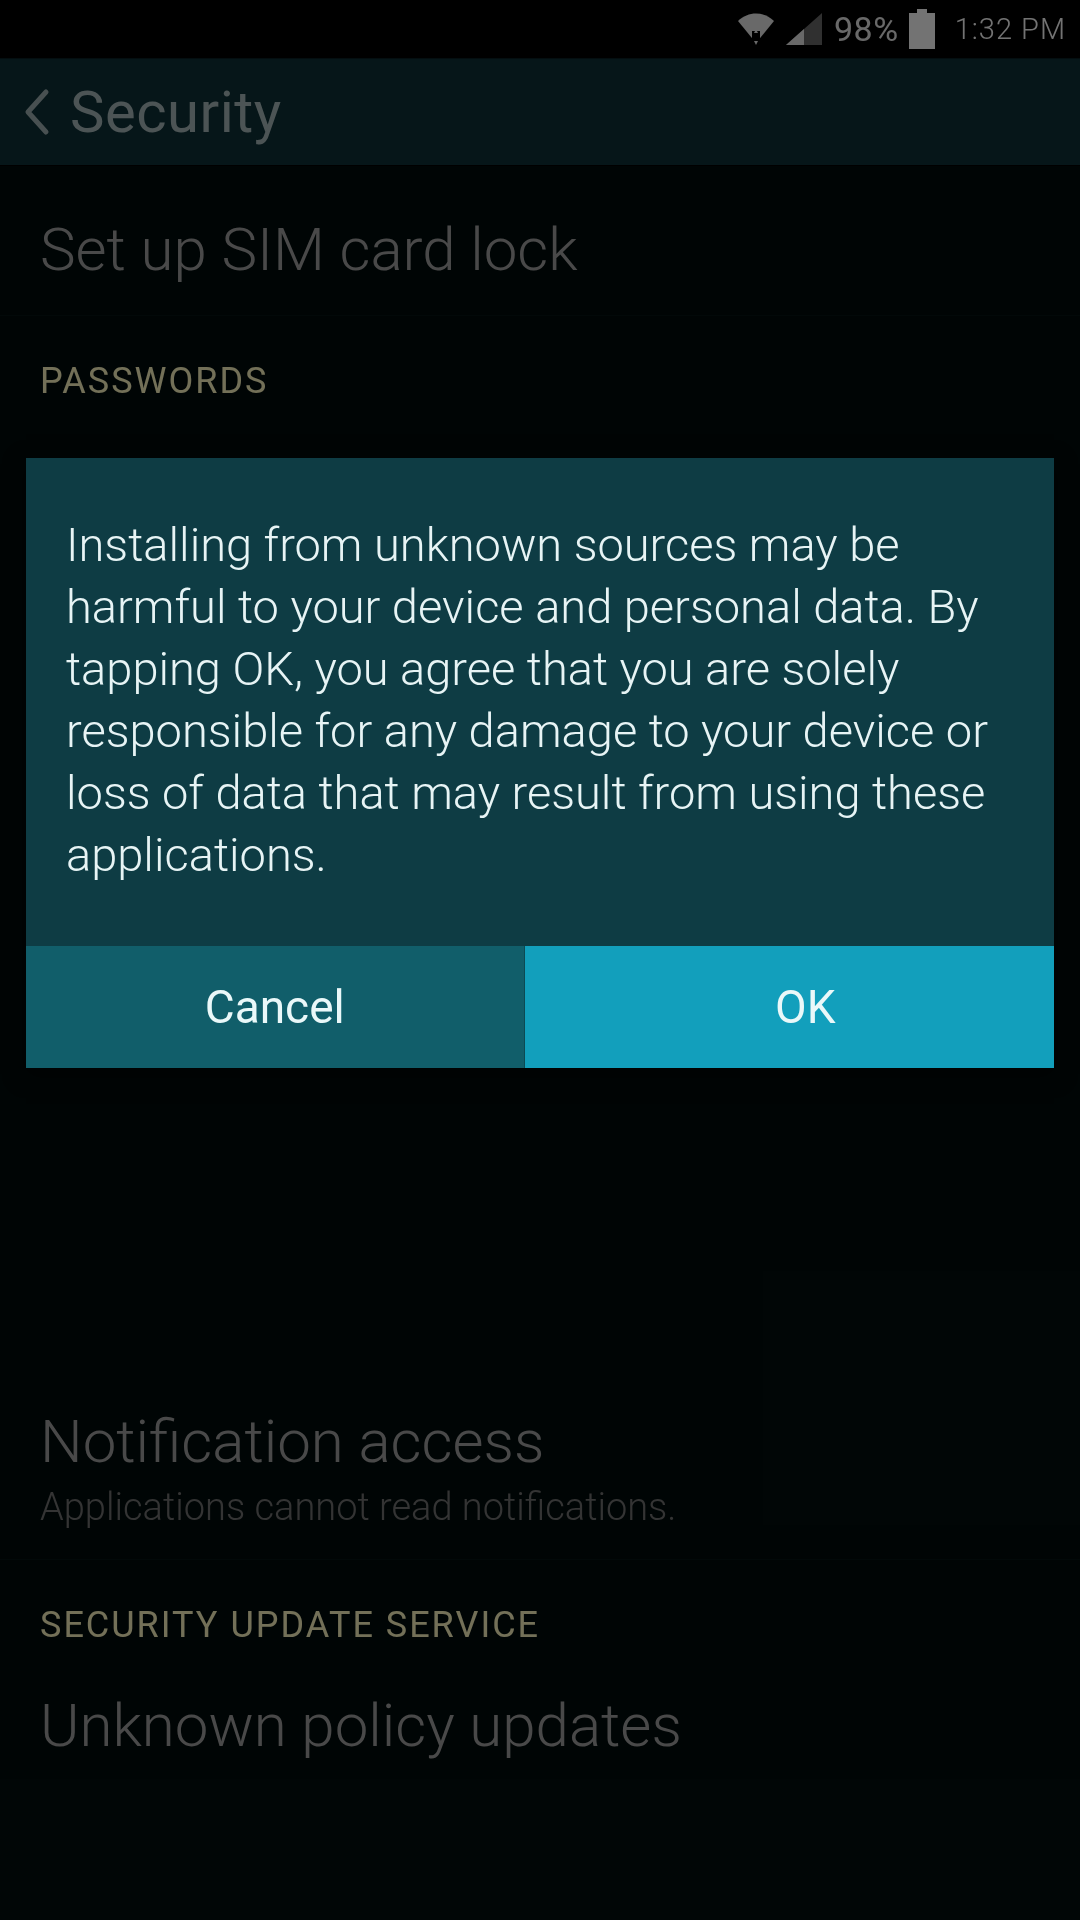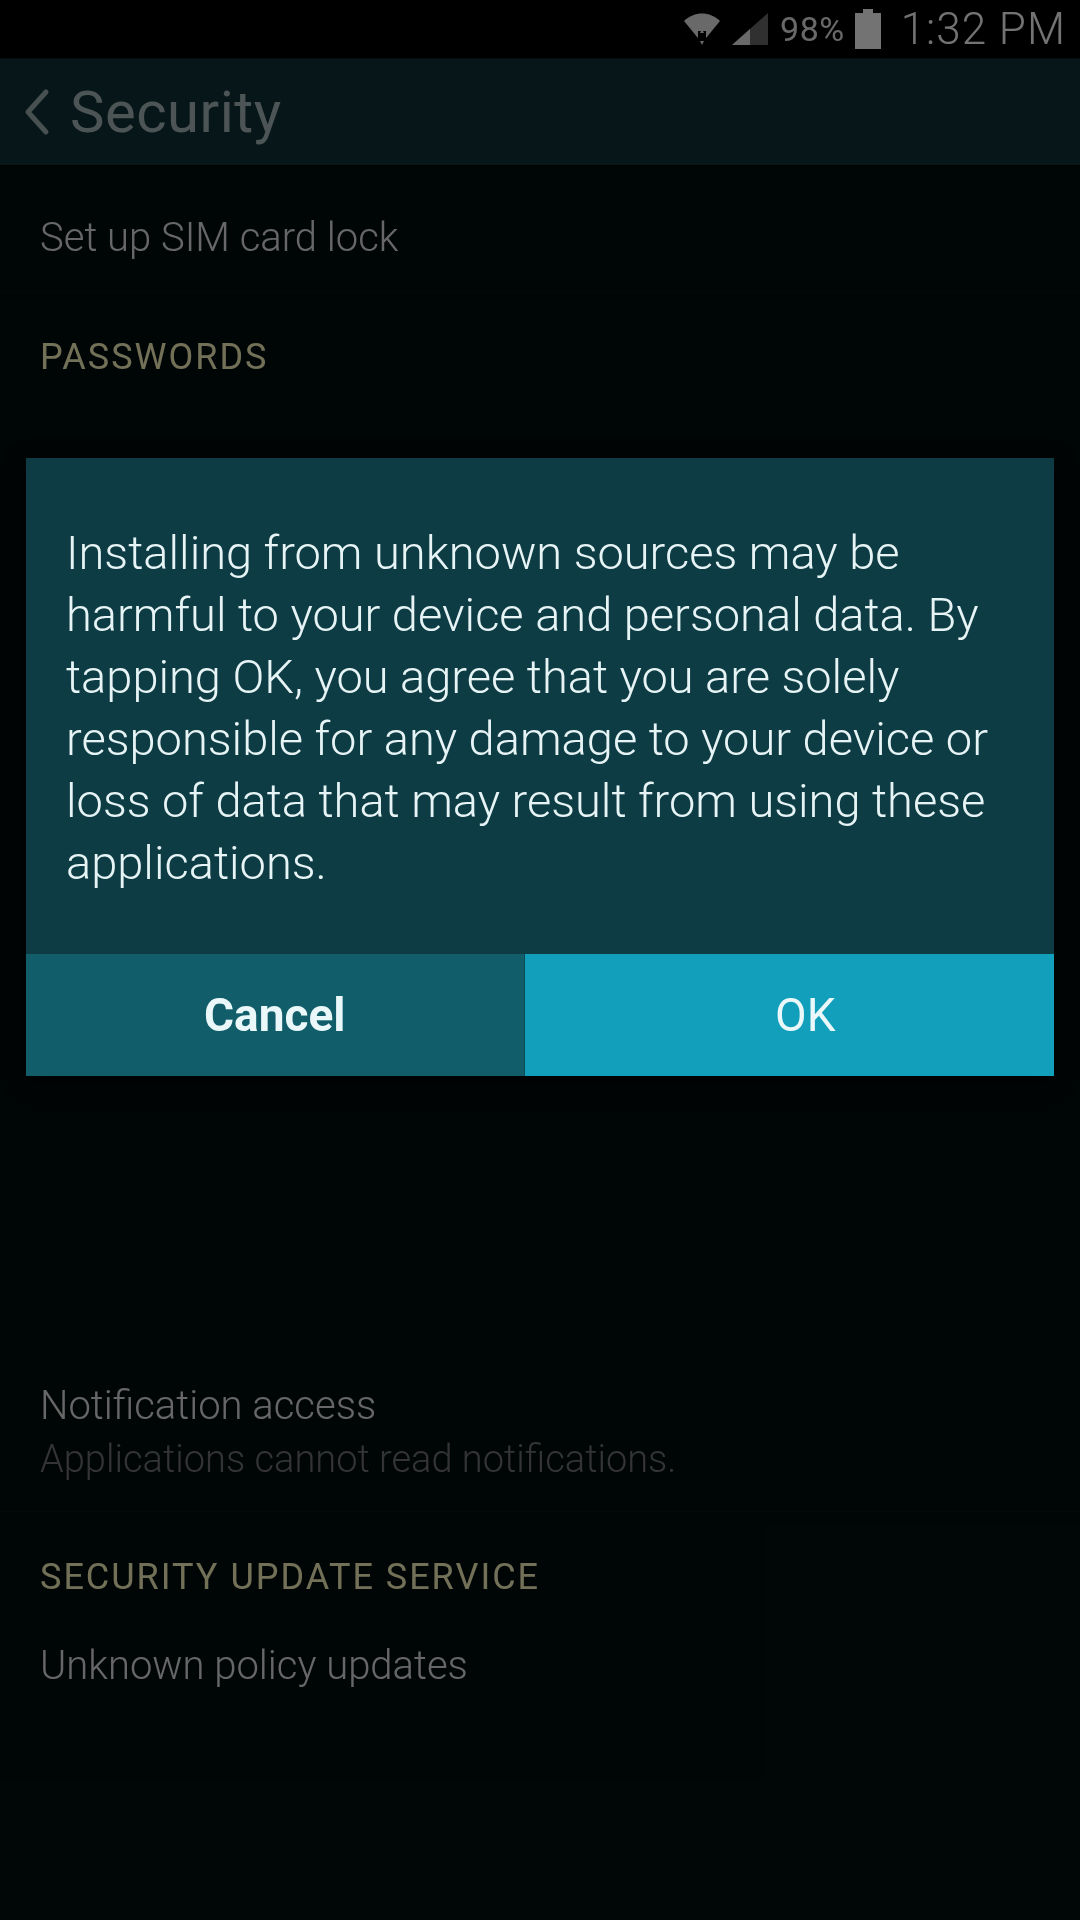--- a/index.html
+++ b/index.html
@@ -35,21 +35,21 @@
     gap: 10px;
   }
   .wifi-icon svg, .cell-icon svg, .battery-icon svg { display:block; }
   .batt-pct {
     font-size: 34px;
     color: #e8e8e8;
     letter-spacing: 0.5px;
     margin-left: 2px;
   }
   .clock {
-    font-size: 44px;
+    font-size: 29px;
     font-weight: 300;
     color: #ffffff;
     margin-left: 10px;
     letter-spacing: 1px;
   }
 
   
   .action-bar {
     height: 108px;
     background: #0e3138;
@@ -74,22 +74,22 @@
 
   
   .settings-list {
     color: #8f9e9e;
   }
   .list-item {
     padding: 30px 40px 30px 40px;
     border-bottom: 1px solid #051414;
   }
   .item-title {
-    font-size: 40px;
-    color: #e5e5e5;
+    font-size: 60px;
+    color: #a3a3a3;
     font-weight: 300;
   }
   .item-sub {
     margin-top: 8px;
     font-size: 38px;
     color: #737373;
     font-weight: 300;
   }
   .section-header {
     padding: 44px 40px 14px 40px;
@@ -119,21 +119,20 @@
     background: #135a66;
     padding: 28px 40px;
   }
   .dialog-title {
     font-size: 54px;
     color: #f2fbfc;
     font-weight: 400;
   }
   .dialog-body {
     padding: 56px 56px 60px 40px;
-    margin-top: 8px;
   }
   .dialog-text {
     font-size: 47px;
     line-height: 1.32;
     color: #e7f4f5;
     font-weight: 300;
   }
   .dialog-buttons {
     display: flex;
     height: 122px;
@@ -143,21 +142,20 @@
     display: flex;
     align-items: center;
     justify-content: center;
     font-size: 46px;
     color: #eaf8f9;
     font-weight: 400;
   }
   .btn-cancel {
     background: #115e6a;
     border-right: 1px solid #0c4a54;
-    font-weight: bold;
   }
   .btn-ok {
     background: #129fbc;
     padding-left: 32px;
   }
 </style>
 </head>
 <body>
 
 <div class="screen">

